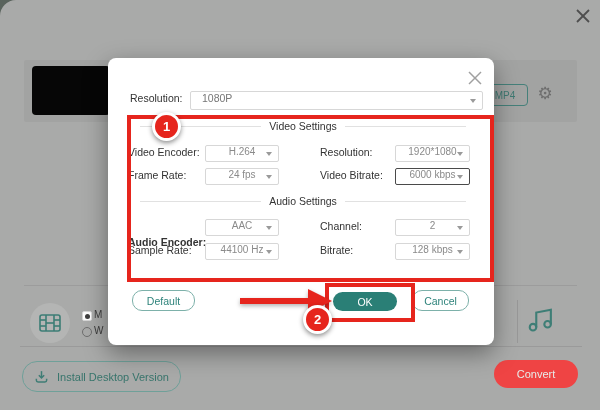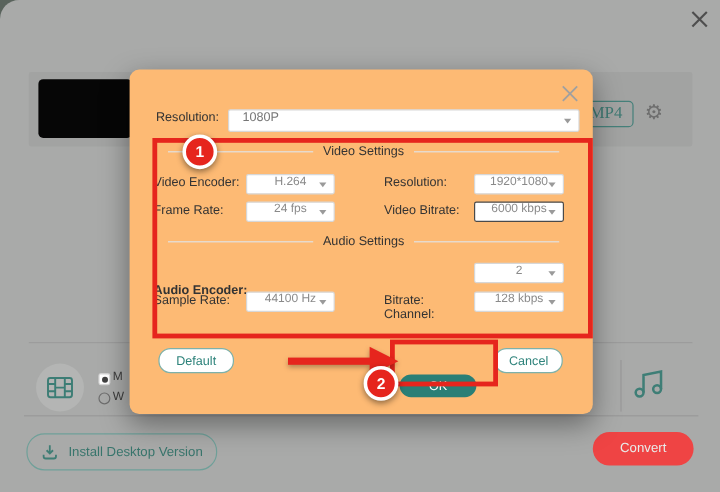--- a/index.html
+++ b/index.html
@@ -3,34 +3,34 @@
 <meta charset="utf-8">
 <style>
   html,body{margin:0;padding:0;}
   body{width:600px;height:410px;background:#59635c;font-family:"Liberation Sans",sans-serif;position:relative;overflow:hidden;}
   .abs{position:absolute;}
   .app{position:absolute;inset:0;background:#a9aaa9;border-top-left-radius:16px;}
   
   .btn-teal{background:#2d6f67;color:#e3e8e6;border-radius:12px;display:flex;align-items:center;justify-content:center;font-size:11px;}
   .file-row{background:#a2a3a2;border-radius:2px;}
   .thumb{background:#060606;border-radius:4px;}
-  .badge-outline{border:1.5px solid #45807a;color:#3f7a73;border-radius:4px;display:flex;align-items:center;justify-content:center;font-size:14px;background:transparent;font-family:Liberation Serif, serif;}
+  .badge-outline{border:1.5px solid #45807a;color:#3f7a73;border-radius:4px;display:flex;align-items:center;justify-content:center;font-size:10px;background:transparent;}
   .gear{font-size:17px;color:#6e6e6e;line-height:22px;text-align:center;}
   .hline{background:#9c9c9c;}
   .vline{background:#989898;}
   .icon-badge{background:#b4b5b4;border-radius:50%;display:flex;align-items:center;justify-content:center;}
   .radio{width:8px;height:8px;border-radius:50%;border:1px solid #5e5e5e;}
   .radio.sel{position:absolute;}
   .radio.sel::after{content:"";position:absolute;inset:1.5px;background:#3f3f3f;border-radius:50%;}
   .radio-label{font-size:10px;color:#3c3c3c;line-height:14px;white-space:nowrap;}
   .clipped-k{font-size:10.5px;color:#3b3b3b;}
   .pill-outline-dim{border:1.5px solid #6fa099;border-radius:15px;color:#38756c;display:flex;align-items:center;justify-content:center;gap:8px;font-size:11px;background:transparent;}
   .pill-solid-dim{background:#ef4444;color:#e8ecea;border-radius:14px;display:flex;align-items:center;justify-content:center;font-size:11px;}
   
-  .dialog{background:#fdba74;border-radius:8px;box-shadow:0 8px 24px rgba(0,0,0,.40);z-index:10;}
+  .dialog{background:#ffffff;border-radius:8px;box-shadow:0 8px 24px rgba(0,0,0,.40);z-index:10;}
   .flabel{font-size:10.5px;color:#333;line-height:15px;white-space:nowrap;}
   .sel{background:#fff;border:1px solid #d7d7d7;border-radius:2px;font-size:10px;color:#8a8a8a;display:flex;align-items:flex-start;justify-content:center;}
   .sel .chev{position:absolute;right:6px;top:50%;margin-top:-2px;width:0;height:0;border-left:3.5px solid transparent;border-right:3.5px solid transparent;border-top:4px solid #9a9a9a;}
   .sel.focused{border:1.5px solid #4a4a4a;}
   .sel.wide{justify-content:flex-start;padding-left:11px;color:#767676;font-size:10.5px;}
   .sect{display:flex;align-items:center;gap:8px;}
   .sect .line{flex:1;height:1px;background:#e1e1e1;}
   .sect .txt{font-size:10.5px;color:#333;white-space:nowrap;}
   .pill{border-radius:10px;font-size:10.5px;display:flex;align-items:center;justify-content:center;}
   .pill.outline{background:#fff;border:1px solid #7db1aa;color:#2e837b;}
@@ -152,41 +152,45 @@
     <span class="chev"></span>
   </div>
 
   <div class="abs sect" style="left:32px;top:136px;width:326px;height:14px;">
     <span class="line"></span>
     <span class="txt">Audio Settings</span>
     <span class="line"></span>
   </div>
 
   <div class="abs flabel" style="left:20px;top:177px;font-weight:bold;">Audio Encoder:</div>
-  <div class="abs flabel" style="left:212px;top:161px;margin-top:36px;">Channel:</div>
+  <div class="abs sel" style="left:97px;top:161px;width:72px;height:15px;">
+    <span>AAC</span>
+    <span class="chev"></span>
+  </div>
+  <div class="abs flabel" style="left:212px;top:161px;">Channel:</div>
   <div class="abs sel" style="left:287px;top:161px;width:73px;height:15px;">
     <span>2</span>
     <span class="chev"></span>
   </div>
 
   <div class="abs flabel" style="left:20px;top:185px;">Sample Rate:</div>
   <div class="abs sel" style="left:97px;top:185px;width:72px;height:15px;">
     <span>44100 Hz</span>
     <span class="chev"></span>
   </div>
   <div class="abs flabel" style="left:212px;top:185px;">Bitrate:</div>
   <div class="abs sel" style="left:287px;top:185px;width:73px;height:15px;">
     <span>128 kbps</span>
     <span class="chev"></span>
   </div>
 
   <div class="abs redbox" style="left:19px;top:57px;width:359px;height:159px;"></div>
 
   <div class="abs pill outline" style="left:24px;top:232px;width:61px;height:19px;">Default</div>
-  <div class="abs pill solid" style="left:225px;top:234px;width:64px;height:19px;margin-top:20px;">OK</div>
+  <div class="abs pill solid" style="left:225px;top:234px;width:64px;height:19px;">OK</div>
   <div class="abs pill outline" style="left:304px;top:232px;width:55px;height:19px;">Cancel</div>
 
   <div class="abs redbox" style="left:217px;top:225px;width:82px;height:31px;"></div>
 </div>
 
 <div class="abs stepcircle" style="left:152px;top:112px;">1</div>
 
 <div class="abs arrow" style="left:238px;top:287px;width:98px;height:28px;">
   <svg width="98" height="28" viewBox="0 0 98 28">
     <rect x="2" y="11" width="70" height="6" fill="#e6251d"></rect>

